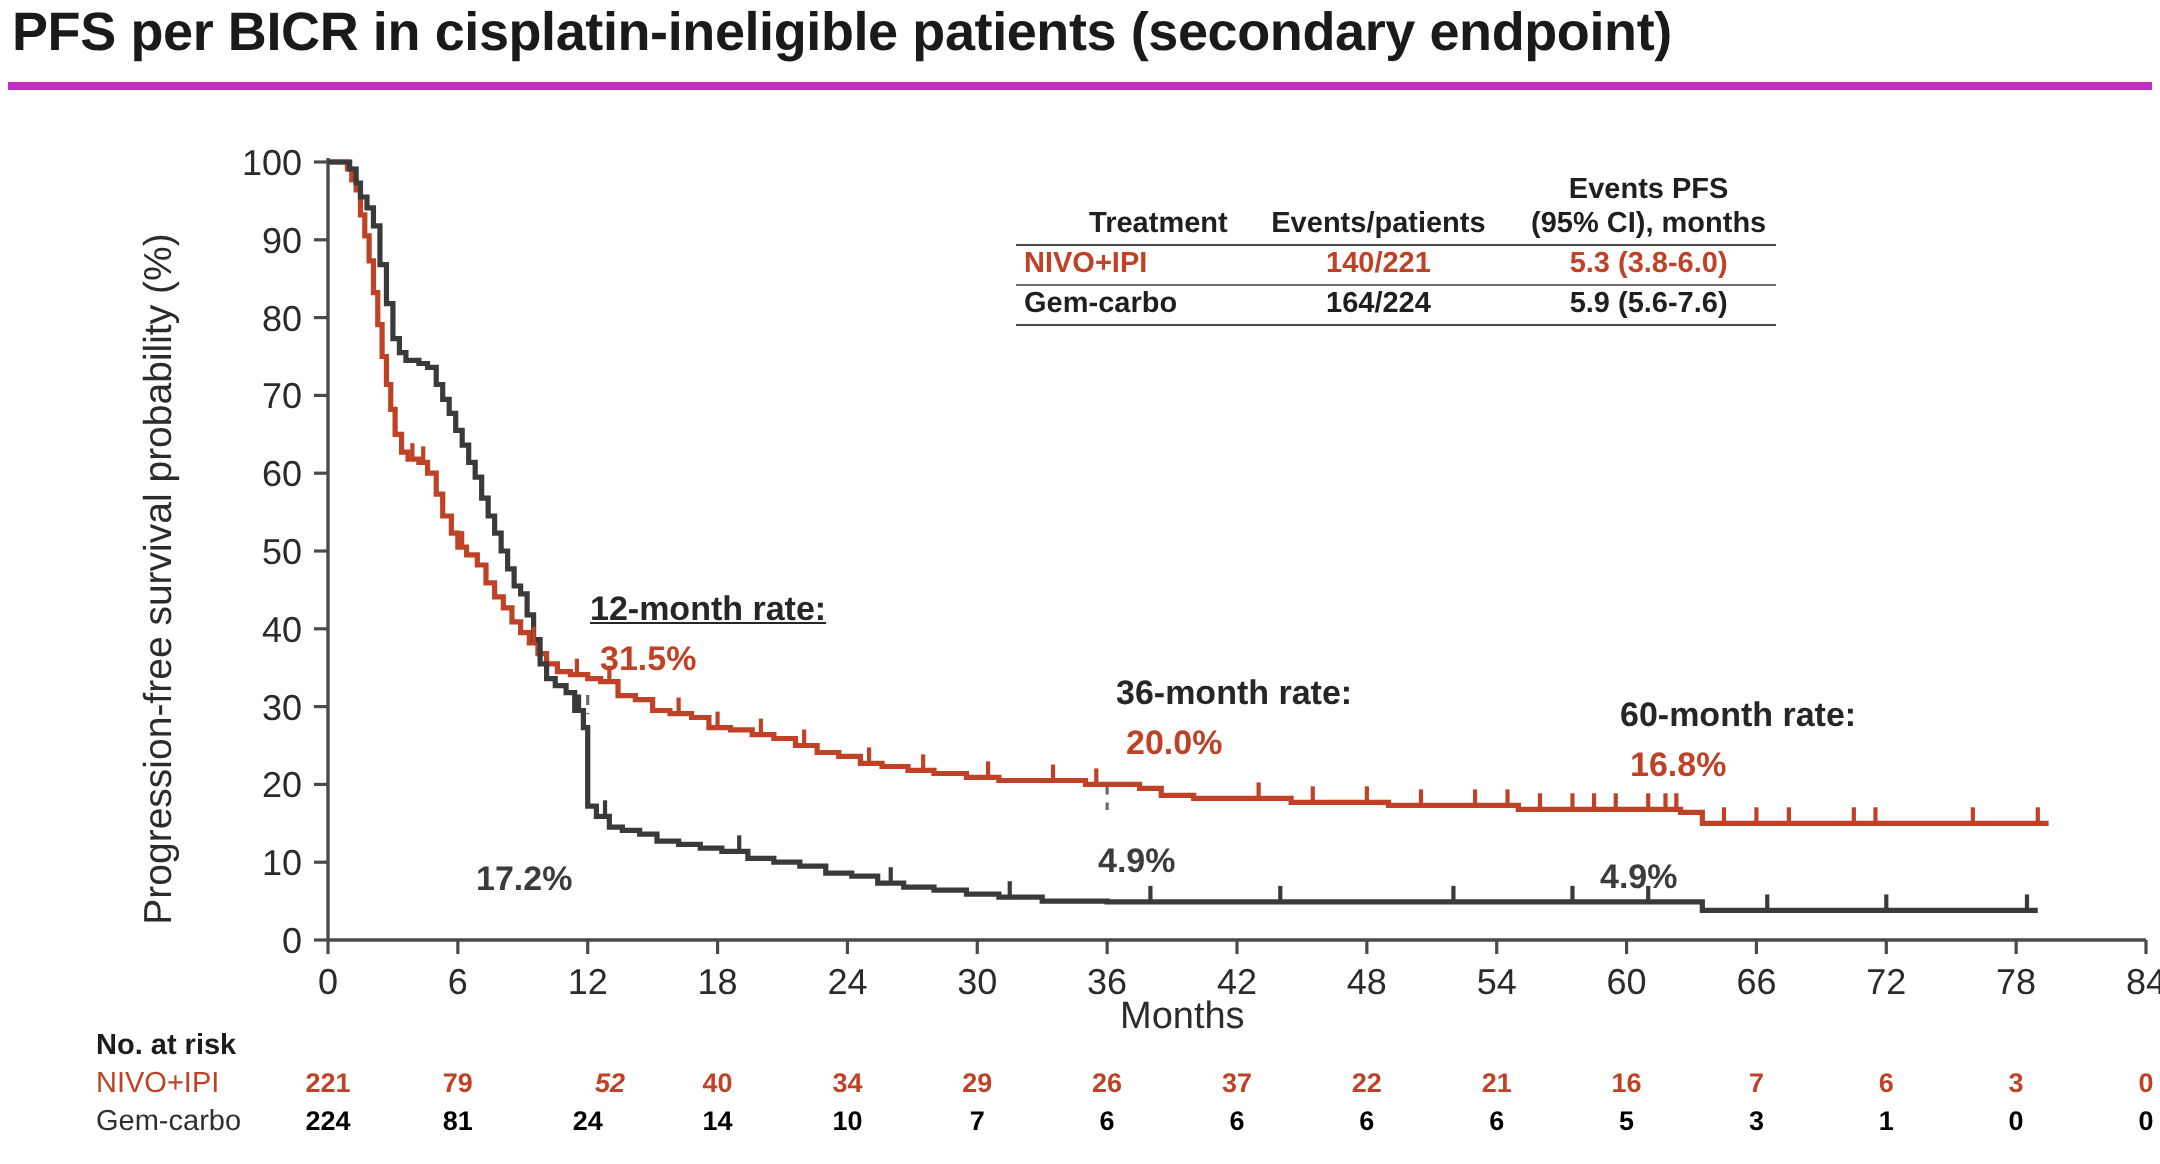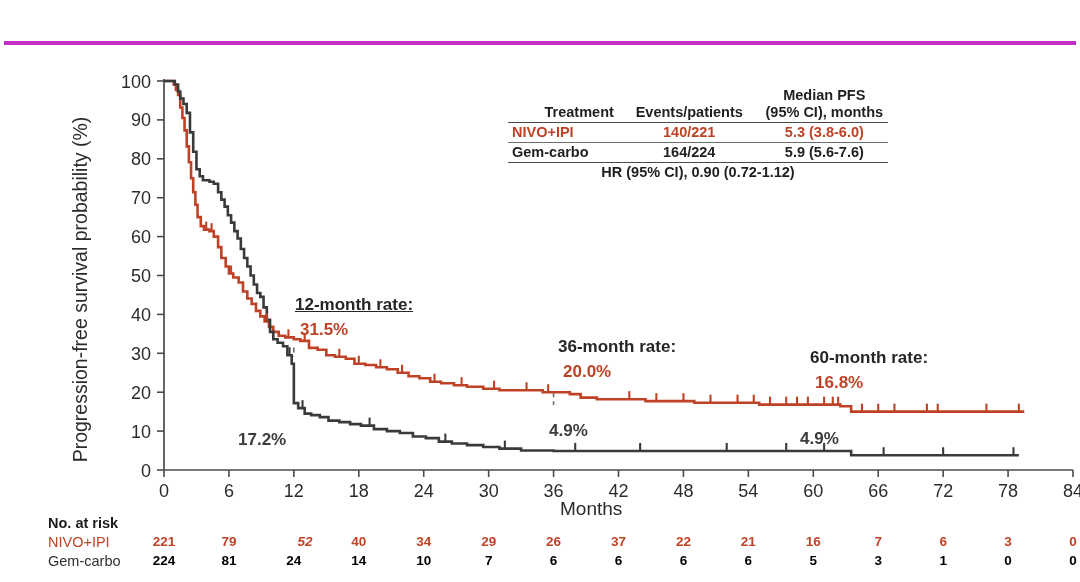--- a/index.html
+++ b/index.html
@@ -180,20 +180,21 @@
   }
   .risk-num.nivo { top: 19px; color: #BF4226; }
   .risk-num.gem  { top: 38px; color: #000000; }
 </style>
 </head>
 <body>
 
 <div id="slide">
 
   <div id="title-block">
+    <div id="slide-title">PFS per BICR in cisplatin-ineligible patients (secondary endpoint)</div>
     <div id="title-rule"></div>
   </div>
 
   <div id="plot-wrap">
 
     <svg id="chart-svg" width="1080" height="536">
       <g id="axes-group">
           <line x1="164" y1="424" x2="1073" y2="424" stroke="#4a4a4a" stroke-width="1.7"></line>
           <line x1="164" y1="424" x2="164" y2="33" stroke="#4a4a4a" stroke-width="1.7"></line>
           <line x1="164" y1="424" x2="164" y2="431" stroke="#4a4a4a" stroke-width="1.6"></line>
@@ -313,38 +314,35 @@
     <div id="ylabel">Progression-free survival probability (%)</div>
     <div id="xlabel">Months</div>
 
     <div id="stats-table">
       <table>
         <thead>
           <tr>
             <th class="thead-cell col-treat">Treatment</th>
             <th class="thead-cell col-events">Events/patients</th>
             <th class="thead-cell col-median">
-              <div>Median PFS</div>
+              <div>Events PFS</div>
               <div>(95% CI), months</div>
             </th>
           </tr>
         </thead>
         <tbody>
           <tr class="row-nivo">
             <td class="cell-treat">NIVO+IPI</td>
             <td>140/221</td>
             <td>5.3 (3.8-6.0)</td>
           </tr>
           <tr class="row-gem">
             <td class="cell-treat">Gem-carbo</td>
             <td>164/224</td>
             <td>5.9 (5.6-7.6)</td>
-          </tr>
-          <tr class="row-hr">
-            <td colspan="3">HR (95% CI), 0.90 (0.72-1.12)</td>
           </tr>
         </tbody>
       </table>
     </div>
 
     <div class="annot annot-title" style="left:295px; top:249px;text-decoration:underline;">12-month rate:</div>
     <div class="annot annot-val-orange" style="left:300px; top:274px;">31.5%</div>
     <div class="annot annot-val-gray" style="left:238px; top:384px;">17.2%</div>
 
     <div class="annot annot-title" style="left:558px; top:291px;">36-month rate:</div>

